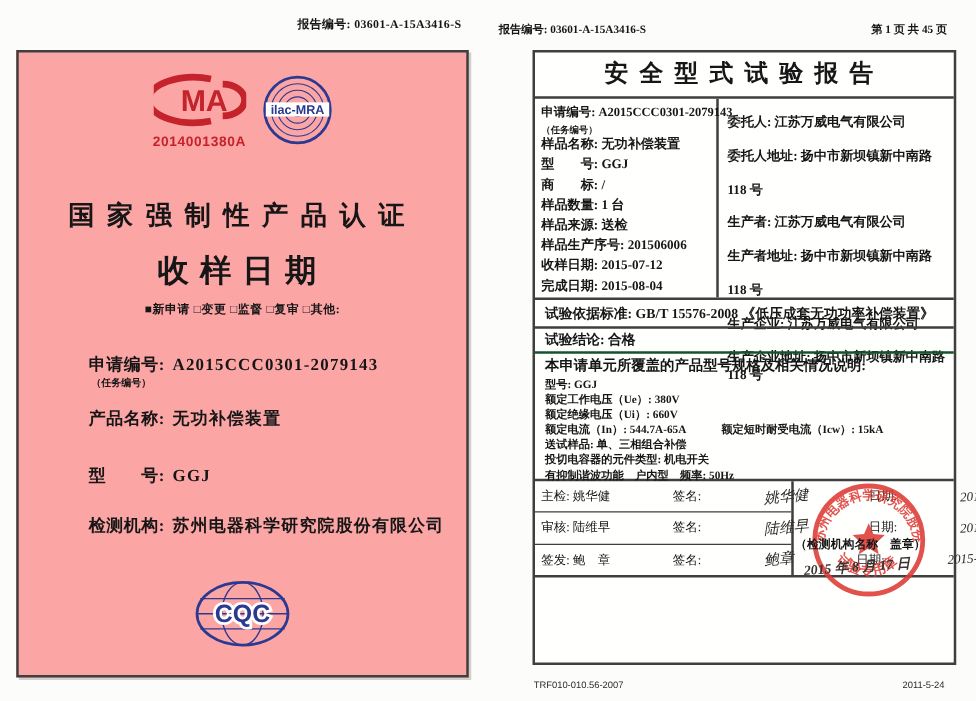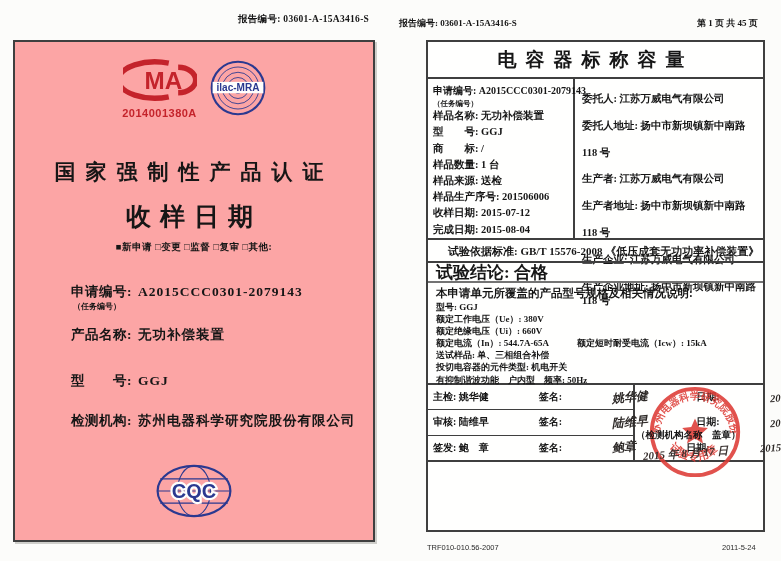--- a/index.html
+++ b/index.html
@@ -44,29 +44,29 @@
     display:flex; flex-direction:column;
   }
   .r-title { height:37px; border-bottom:2px solid #3f3f3f; text-align:center; font-size:19px; font-weight:bold; letter-spacing:9px; line-height:36px; white-space:nowrap; }
   .r-info { height:161px; border-bottom:2px solid #3f3f3f; display:flex; }
   .info-left { width:147px; border-right:2px solid #3f3f3f; padding:4px 2px 0 5px; font-size:10.5px; font-weight:bold; }
   .il-line { line-height:16.2px; white-space:nowrap; }
   .il-note { font-size:7.5px; line-height:9px; }
   .info-right { flex:1; padding:7px 4px 0 7px; font-size:10.5px; font-weight:bold; }
   .ir-line { line-height:26.8px; }
   .ir-line.wrap { line-height:14px; padding-top:6px; }
-  .r-standard { height:23px; border-bottom:2px solid #3f3f3f; font-size:11px; font-weight:bold; line-height:22px; padding-left:20px; white-space:nowrap; }
-  .r-conclusion { height:20px; border-bottom:2px solid #737373; font-size:17px; font-weight:bold; line-height:19px; padding-left:8px; }
+  .r-standard { height:23px; border-bottom:2px solid #3f3f3f; font-size:11px; font-weight:bold; line-height:22px; padding-left:8px; white-space:nowrap; }
+  .r-conclusion { height:20px; border-bottom:2px solid #14532d; font-size:11px; font-weight:bold; line-height:19px; padding-left:8px; }
   .r-spec { height:102px; border-bottom:2px solid #3f3f3f; padding:2px 4px 0 8px; }
   .spec-title { font-size:11.5px; font-weight:bold; line-height:16px; }
   .spec-line { font-size:9px; font-weight:bold; line-height:12.1px; display:flex; white-space:nowrap; }
   .spec-line .sp-right { margin-left:28px; }
   .r-sign { height:77px; border-bottom:2px solid #3f3f3f; display:flex; }
   .sign-left { width:207px; border-right:2px solid #3f3f3f; display:flex; flex-direction:column; }
-  .sign-row { flex:1; border-bottom:1.5px solid #3f3f3f; display:flex; align-items:center; padding-left:5px; font-size:10px; font-weight:bold; white-space:nowrap;gap:48px; }
+  .sign-row { flex:1; border-bottom:1.5px solid #3f3f3f; display:flex; align-items:center; padding-left:5px; font-size:10px; font-weight:normal; white-space:nowrap;gap:48px; }
   .sign-row:last-child { border-bottom:none; }
   .sign-row .role { width:58px; }
   .sign-row .siglabel { margin-left:2px; }
   .handwrite { font-style:italic; color:#2e2a28; transform:rotate(-5deg); display:inline-block; }
   .sig-script { font-size:12px; width:34px; margin:0 2px; overflow:visible; }
   .date-script { font-size:10.5px; margin-left:2px; transform:rotate(-3deg); }
   .sign-stamp { flex:1; position:relative; }
   .stamp-note { position:absolute; left:1px; top:44px; font-size:9.5px; font-weight:bold; z-index:4; white-space:nowrap; }
   .stamp-handdate { position:absolute; left:8px; top:61px; font-size:11px; font-weight:bold; font-style:italic; color:#3a3230; transform:rotate(-4deg); z-index:4; white-space:nowrap; }
   .stamp-svg { position:absolute; left:12px; top:-1px; z-index:3; opacity:0.88; }
@@ -143,21 +143,21 @@
       </svg>
     </span>
   </div>
 </div>
 
 <div class="abs rp-header-left">报告编号: 03601-A-15A3416-S</div>
 <div class="abs rp-header-right">第 1 页 共 45 页</div>
 
 <div class="abs rtable">
 
-  <div class="r-title">电容器标称容量</div>
+  <div class="r-title">安全型式试验报告</div>
 
   <div class="r-info">
     <div class="info-left">
       <div class="il-line" style="font-size:10px;">申请编号: A2015CCC0301-2079143</div>
       <div class="il-line il-note">（任务编号）</div>
       <div class="il-line">样品名称: 无功补偿装置</div>
       <div class="il-line">型　　号: GGJ</div>
       <div class="il-line">商　　标: /</div>
       <div class="il-line">样品数量: 1 台</div>
       <div class="il-line">样品来源: 送检</div>

